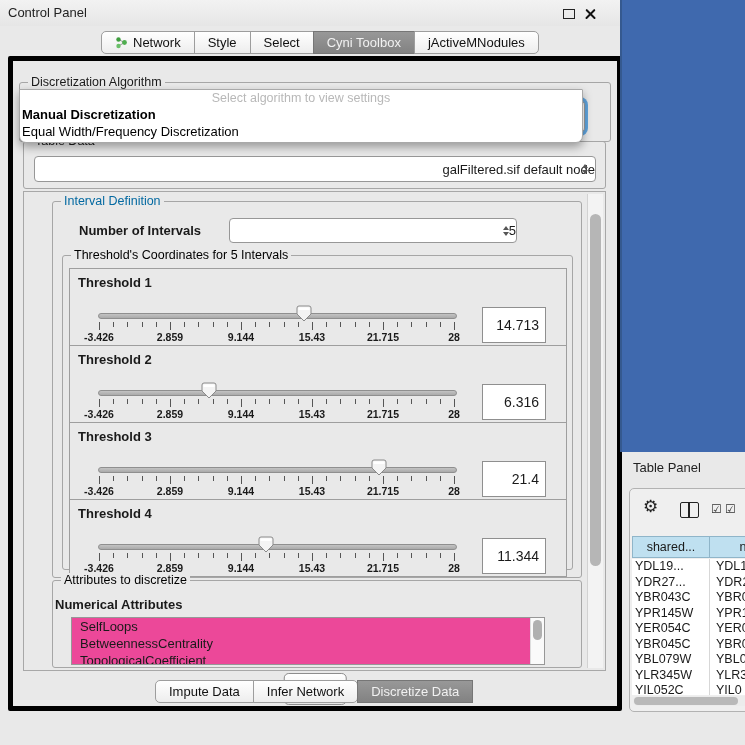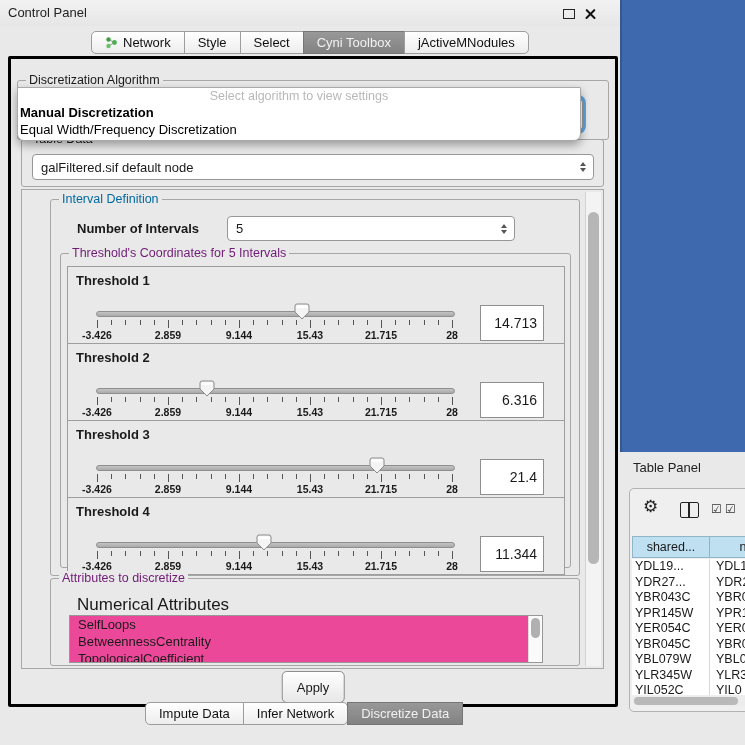--- a/index.html
+++ b/index.html
@@ -11,31 +11,31 @@
     background:linear-gradient(#f2f2f2,#e6e6e6);}
   .cp-title{position:absolute;left:8px;top:0;line-height:26px;font-size:13px;color:#222;}
   .float-icon{position:absolute;left:563px;top:9px;width:10px;height:8px;border:1.5px solid #222;background:transparent;}
   .x-icon{position:absolute;left:585px;top:8px;width:11px;height:11px;}
   .x-icon::before,.x-icon::after{content:"";position:absolute;left:-1px;top:4.5px;width:13px;height:2.4px;background:#111;border-radius:1px;}
   .x-icon::before{transform:rotate(45deg);} .x-icon::after{transform:rotate(-45deg);}
   
   .tabrow{position:absolute;display:flex;}
   .seg{height:21px;display:flex;align-items:center;gap:5px;padding:0 13px;font-size:13px;
        background:linear-gradient(#ffffff,#ededed);border:1px solid #9d9d9d;margin-left:-1px;color:#111;}
-  .seg.first{border-radius:5px 0 0 5px;margin-left:2px;}
+  .seg.first{border-radius:5px 0 0 5px;margin-left:12px;}
   .seg.last{border-radius:0 5px 5px 0;}
   .seg.sel{background:linear-gradient(#989898,#828282);color:#f1f1f1;border-color:#767676;}
   
-  .content{position:absolute;left:8px;top:56px;width:604px;height:645px;border:3px solid #000000;
+  .content{position:absolute;left:8px;top:56px;width:604px;height:645px;border:5px solid #000000;
     border-radius:2px;background:#e9e9e9;}
   .group{position:absolute;border:1px solid #a6a6a6;border-radius:3px;}
   .glabel{position:absolute;top:-8px;left:8px;background:#e9e9e9;padding:0 3px;font-size:12.5px;white-space:nowrap;}
-  .glabel.green{color:#0369a1;} .glabel.blue{color:#701a75;}
+  .glabel.green{color:#0369a1;} .glabel.blue{color:#000000;}
   .combo{position:absolute;background:#fff;border:1px solid #979797;border-radius:4px;
-    font-size:13px;display:flex;align-items:center;padding-left:8px;box-sizing:border-box;}
+    font-size:13px;display:flex;align-items:center;padding-left:8px;box-sizing:border-box;justify-content:flex-end;}
   .spin{position:absolute;right:7px;top:50%;transform:translateY(-50%);display:flex;flex-direction:column;gap:2px;}
   .tri-up{width:0;height:0;border-left:3.5px solid transparent;border-right:3.5px solid transparent;border-bottom:4.5px solid #555;}
   .tri-dn{width:0;height:0;border-left:3.5px solid transparent;border-right:3.5px solid transparent;border-top:4.5px solid #555;}
   .focus-combo{position:absolute;background:#fff;border:1px solid #9a9a9a;border-radius:5px;
     box-shadow:0 0 0 3px #5fa3dc;}
   .popup{position:absolute;background:#fff;border:1px solid #a9a9a9;border-radius:1px 1px 7px 7px;
     box-shadow:0 4px 10px rgba(0,0,0,.35);z-index:50;overflow:hidden;}
   .popup .ph{height:16px;line-height:16px;text-align:center;color:#b8b8b8;font-size:12.5px;}
   .popup .opt{height:17px;line-height:17px;padding-left:2px;font-size:13px;color:#000;}
   .popup .opt.hl{font-weight:bold;}
@@ -330,21 +330,21 @@
                     <path d="M2.5,3.5 Q2.5,2.5 3.5,2.5 L12.5,2.5 Q13.5,2.5 13.5,3.5 L13.5,5 L2.5,5 Z" fill="#ffffff"></path>
                   </svg></div>
                 <div class="valbox">11.344</div>
               </div>
             </div>
         </div>
       </div>
 
       <div class="group" style="left:28px;top:388px;width:528px;height:86px;">
         <span class="glabel blue">Attributes to discretize</span>
-        <span style="position:absolute;left:26px;top:16px;font-size:17px;font-weight:normal;">Numerical Attributes</span>
+        <span style="position:absolute;left:2px;top:16px;font-size:13px;font-weight:bold;">Numerical Attributes</span>
         <div class="attrlist" style="left:18px;top:36px;width:472px;height:46px;" id="attr-list">
 
         <div class="item">SelfLoops</div>
             <div class="item">BetweennessCentrality</div>
             <div class="item">TopologicalCoefficient</div>
             <div class="list-vscroll">
               <div class="list-vthumb"></div>
             </div>
           </div>
       </div>
@@ -352,21 +352,21 @@
       <div class="vscroll" style="right:2px;top:2px;bottom:2px;width:15px;">
         <div class="vthumb" style="top:20px;height:352px;"></div>
       </div>
     </div>
 
     <div class="btn" style="left:50%;transform:translateX(-50%);top:612px;">
       <span>Apply</span>
     </div>
   </div>
 
-  <div class="tabrow" style="left:143px;top:702px;" id="bottom-tabs">
+  <div class="tabrow" style="left:143px;top:680px;" id="bottom-tabs">
       <div class="seg first">
         <span>Impute Data</span>
       </div>
       <div class="seg last">
         <span>Infer Network</span>
       </div>
       <div class="seg sel">
         <span>Discretize Data</span>
       </div>
     </div>

